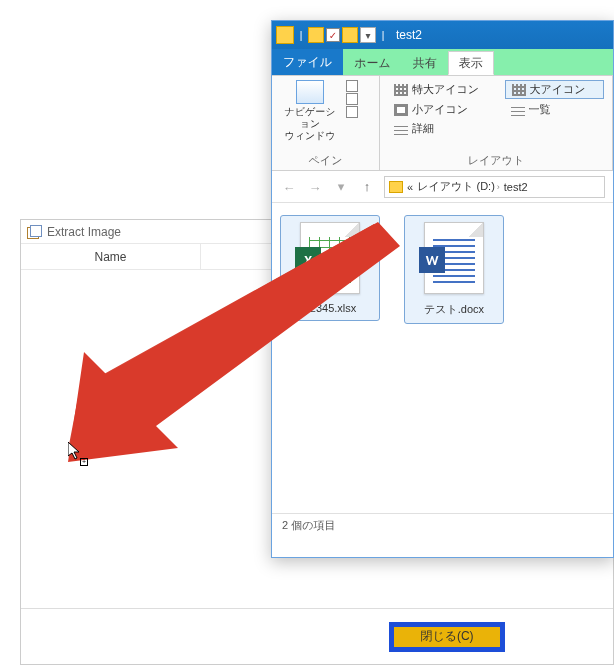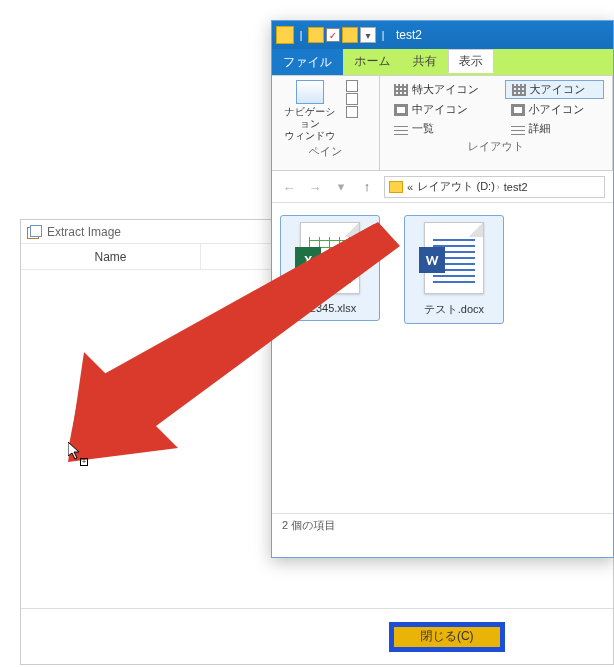--- a/index.html
+++ b/index.html
@@ -25,27 +25,27 @@
 
 .explorer{position:absolute;left:271px;top:20px;width:343px;height:538px;background:#fff;border:1px solid #6aa3e0;box-shadow:0 4px 16px rgba(0,0,0,0.25);}
 .titlebar{height:28px;background:linear-gradient(#1979ca,#1570bd);display:flex;align-items:center;}
 .tb-left{display:flex;align-items:center;gap:2px;padding:0 4px;}
 .tb-ico{width:18px;height:18px;background:#ffd24a;border:1px solid #d9a400;}
 .tb-sep{width:10px;text-align:center;color:#fff;font-size:10px;}
 .tb-chk{width:14px;height:14px;background:#fff;border:1px solid #888;display:flex;align-items:center;justify-content:center;font-size:10px;color:#c03030;}
 .tb-eq{width:16px;height:16px;background:#fff;color:#555;font-size:10px;display:flex;align-items:center;justify-content:center;border:1px solid #aaa;}
 .tb-title{color:#fff;font-size:12px;margin-left:6px;}
 
-.ribbon-tabs{height:26px;display:flex;background:#bef264;}
+.ribbon-tabs{height:26px;display:flex;align-items:flex-end;background:#86efac;}
 .rtab{height:24px;padding:0 10px;font-size:12px;color:#444;display:flex;align-items:center;border:1px solid transparent;cursor:pointer;}
 .rtab.file{background:#1979ca;color:#fff;height:26px;}
 .rtab.active{border-color:#d0d0d0;border-bottom:1px solid #fff;background:#fff;}
 
 .ribbon-body{height:96px;border-top:1px solid #d0d0d0;border-bottom:1px solid #d0d0d0;background:#fafafa;display:flex;}
-.rgroup{border-right:1px solid #d0d0d0;padding:4px 8px 2px;display:flex;flex-direction:column;}
+.rgroup{border-right:1px solid #d0d0d0;padding:4px 8px 2px;display:flex;flex-direction:column;justify-content:space-between;}
 .rgroup-lbl{font-size:11px;color:#666;text-align:center;padding-top:2px;}
 .nav-pane{display:flex;flex-direction:column;align-items:center;gap:2px;width:60px;}
 .nav-ico{width:28px;height:24px;border:1px solid #6aa3e0;background:linear-gradient(#fff,#d6e8fa);}
 .nav-txt{font-size:10px;color:#333;text-align:center;line-height:12px;}
 .chk-col{display:flex;flex-direction:column;gap:1px;margin-left:6px;}
 .chk{width:12px;height:12px;border:1px solid #888;background:#fff;}
 .layout-grid{display:grid;grid-template-columns:auto auto;gap:2px 8px;font-size:11px;color:#333;}
 .lcell{display:flex;align-items:center;gap:4px;padding:1px 6px;cursor:pointer;}
 .lcell.sel{border:1px solid #7aa7d8;background:#e5f1fb;}
 .lico{width:14px;height:12px;display:inline-block;}
@@ -156,24 +156,20 @@
         <div class="lcell">
             <span class="lico big"></span>
             <span>特大アイコン</span>
           </div>
         <div class="lcell sel">
             <span class="lico big"></span>
             <span>大アイコン</span>
           </div>
         <div class="lcell">
             <span class="lico med"></span>
-            <span>中アイコン</span>
-          </div>
-        <div class="lcell">
-            <span class="lico med"></span>
             <span>小アイコン</span>
           </div>
         <div class="lcell">
             <span class="lico list"></span>
             <span>一覧</span>
           </div>
         <div class="lcell">
             <span class="lico list"></span>
             <span>詳細</span>
           </div>

